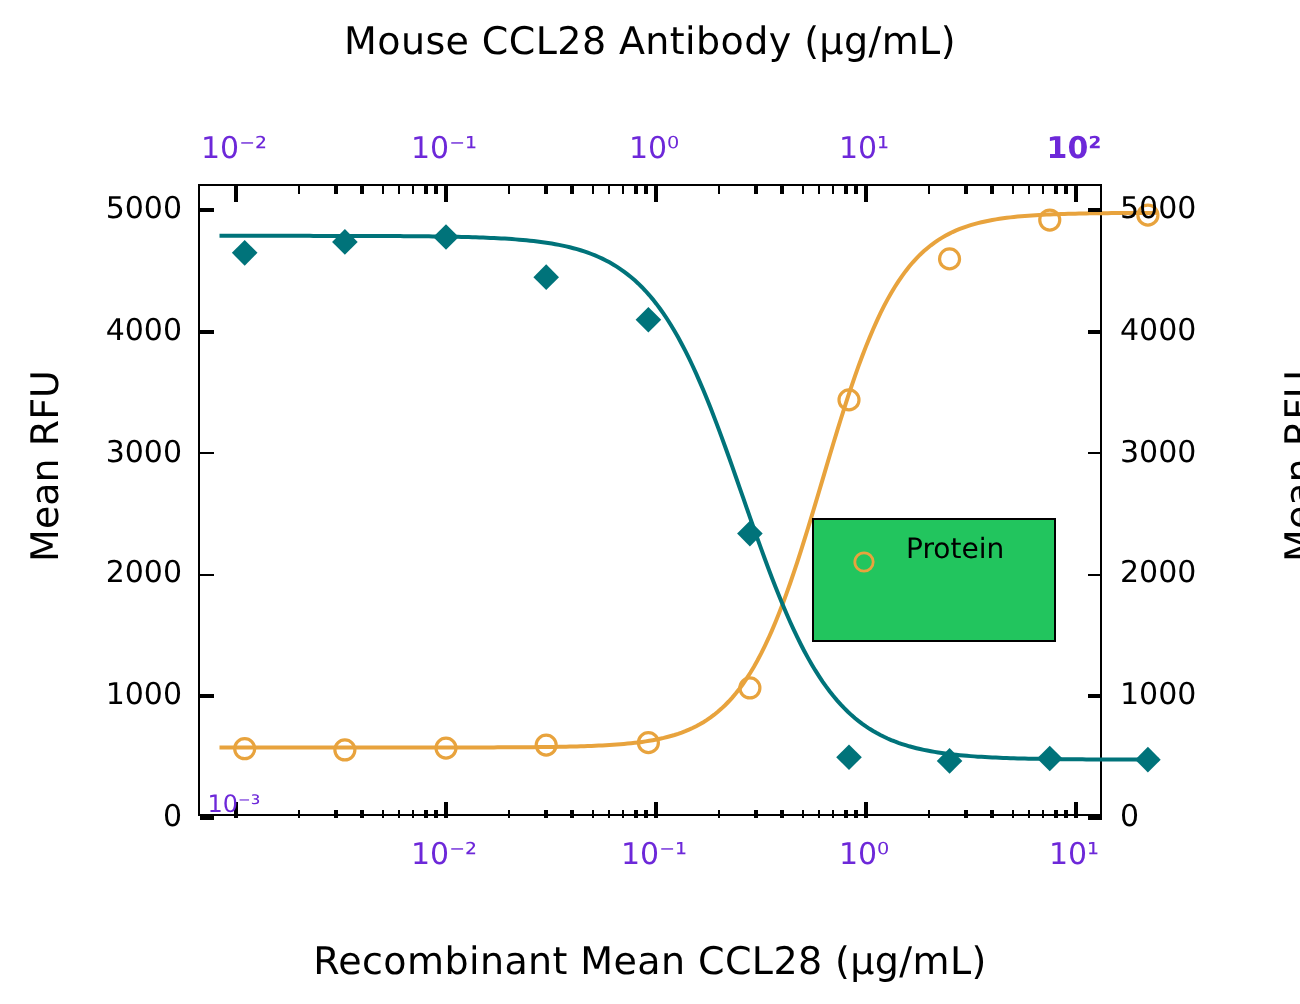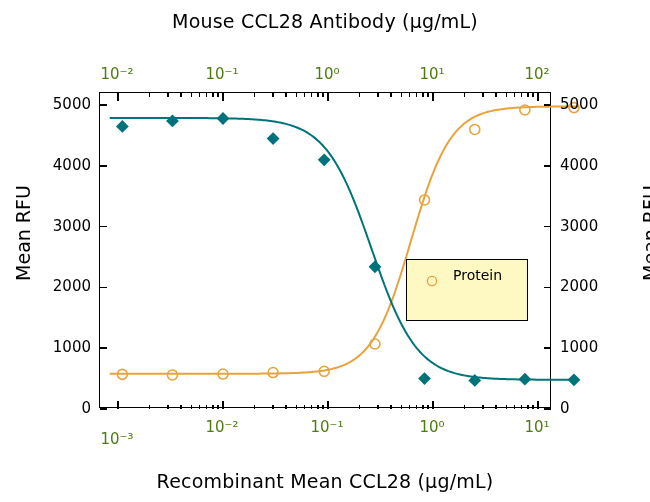--- a/index.html
+++ b/index.html
@@ -68,21 +68,21 @@
     box-sizing: border-box;
     background: #fff;
   }
   .tick {
     position: absolute;
     background: #000;
   }
   .ticklabel {
     position: absolute;
     font-size: 13px;
-    color: #4d7c0f;
+    color: #6d28d9;
     white-space: nowrap;
   }
   .ytick-label {
     position: absolute;
     font-size: 15px;
     color: #000;
     white-space: nowrap;
   }
   svg.overlay {
     position: absolute;
@@ -92,21 +92,21 @@
     height: 316px;
     overflow: visible;
   }
   .legend {
     position: absolute;
     left: 306px;
     top: 166px;
     width: 122px;
     height: 62px;
     border: 1.2px solid #000;
-    background: #fef9c3;
+    background: #22c55e;
     box-sizing: border-box;
     text-align: center;
   }
   .legend-row {
     position: absolute;
     left: 0;
     width: 122px;
     height: 24px;
   }
   .legend-label {
@@ -259,23 +259,23 @@
     <div class="ytick-label" style="text-align: right; width: 50px; left: 41px; top: 338.231px;">1000</div>
     <div class="ytick-label" style="left: 560px; top: 338.231px;">1000</div>
     <div class="ytick-label" style="text-align: right; width: 50px; left: 41px; top: 277.462px;">2000</div>
     <div class="ytick-label" style="left: 560px; top: 277.462px;">2000</div>
     <div class="ytick-label" style="text-align: right; width: 50px; left: 41px; top: 216.692px;">3000</div>
     <div class="ytick-label" style="left: 560px; top: 216.692px;">3000</div>
     <div class="ytick-label" style="text-align: right; width: 50px; left: 41px; top: 155.923px;">4000</div>
     <div class="ytick-label" style="left: 560px; top: 155.923px;">4000</div>
     <div class="ytick-label" style="text-align: right; width: 50px; left: 41px; top: 95.1538px;">5000</div>
     <div class="ytick-label" style="left: 560px; top: 95.1538px;">5000</div>
-    <div class="ticklabel" style="font-size: 15px; left: 117px; top: 430px; transform: translateX(-50%);">10⁻³</div>
+    <div class="ticklabel" style="font-size: 12px; left: 117px; top: 395px; transform: translateX(-50%);">10⁻³</div>
     <div class="ticklabel" style="font-size: 15px; left: 222px; top: 418px; transform: translateX(-50%);">10⁻²</div>
     <div class="ticklabel" style="font-size: 15px; left: 327px; top: 418px; transform: translateX(-50%);">10⁻¹</div>
     <div class="ticklabel" style="font-size: 15px; left: 432px; top: 418px; transform: translateX(-50%);">10⁰</div>
     <div class="ticklabel" style="font-size: 15px; left: 537px; top: 418px; transform: translateX(-50%);">10¹</div>
     <div class="ticklabel" style="font-size: 15px; left: 117px; top: 65px; transform: translateX(-50%);">10⁻²</div>
     <div class="ticklabel" style="font-size: 15px; left: 222px; top: 65px; transform: translateX(-50%);">10⁻¹</div>
     <div class="ticklabel" style="font-size: 15px; left: 327px; top: 65px; transform: translateX(-50%);">10⁰</div>
     <div class="ticklabel" style="font-size: 15px; left: 432px; top: 65px; transform: translateX(-50%);">10¹</div>
-    <div class="ticklabel" style="font-size: 15px; left: 537px; top: 65px; transform: translateX(-50%);">10²</div>
+    <div class="ticklabel" style="font-size: 15px; left: 537px; top: 65px; transform: translateX(-50%); font-weight: bold;">10²</div>
   </div>
 
 </body></html>

